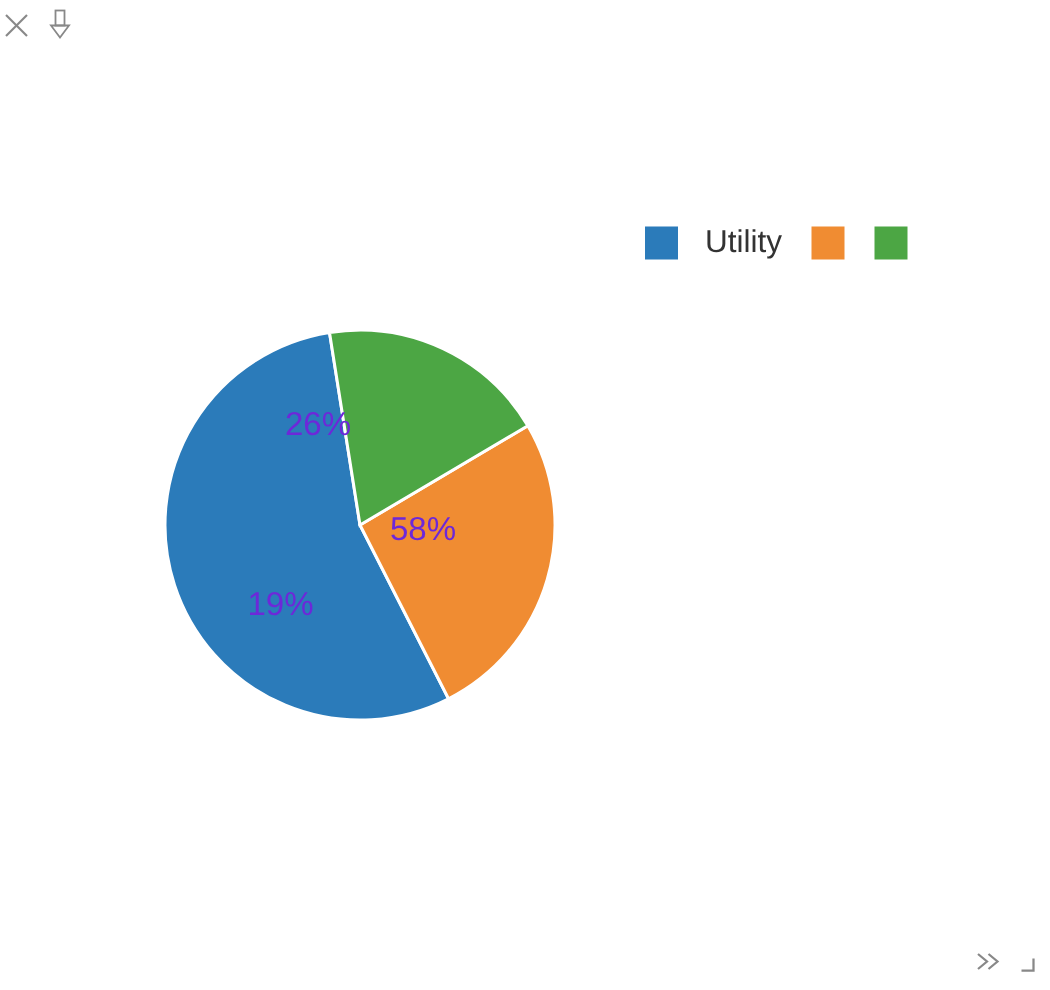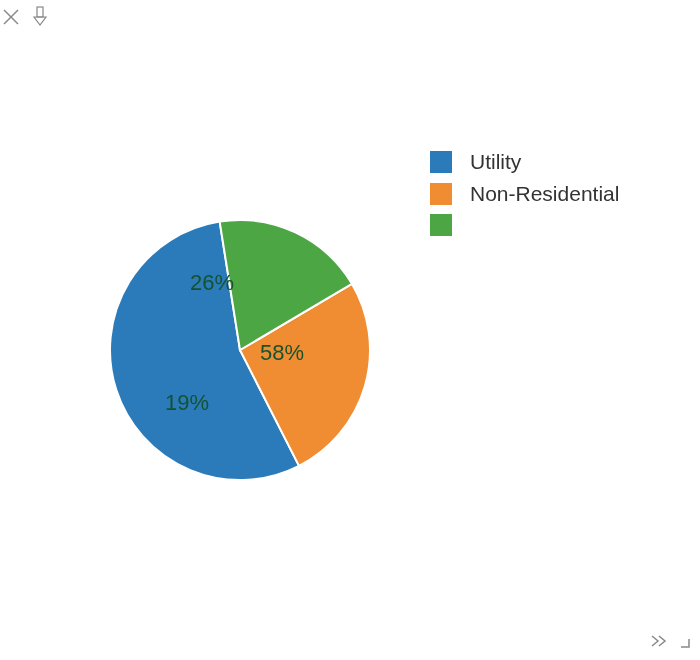--- a/index.html
+++ b/index.html
@@ -30,30 +30,30 @@
     .pie {
       position: absolute;
       left: 110px;
       top: 80px;
       width: 260px;
       height: 260px;
     }
     .pie-label {
       position: absolute;
       font-size: 22px;
-      color: #14532d;
+      color: #6d28d9;
       text-align: center;
     }
     .legend {
       position: absolute;
       left: 430px;
       top: 10px;
       display: flex;
-      flex-direction: column;
-      gap: 8px;
+      flex-direction: row;
+      gap: 20px;
     }
     .legend-item {
       display: flex;
       align-items: center;
       gap: 18px;
     }
     .legend-swatch {
       width: 22px;
       height: 22px;
     }
@@ -103,21 +103,20 @@
   <div class="pie-label" style="left:190px; top:130px;">26%</div>
   <div class="pie-label" style="left:165px; top:250px;text-align:center;">19%</div>
 
   <div class="legend">
     <div class="legend-item">
       <span class="legend-swatch" id="sw0" style="background: rgb(43, 123, 186);"></span>
       <span class="legend-text">Utility</span>
     </div>
     <div class="legend-item">
       <span class="legend-swatch" id="sw1" style="background: rgb(240, 140, 50);"></span>
-      <span class="legend-text">Non-Residential</span>
     </div>
     <div class="legend-item">
       <span class="legend-swatch" id="sw2" style="background: rgb(76, 166, 68);"></span>
     </div>
   </div>
 
 </div>
 
 <div class="bottom-icons">
   <span>

